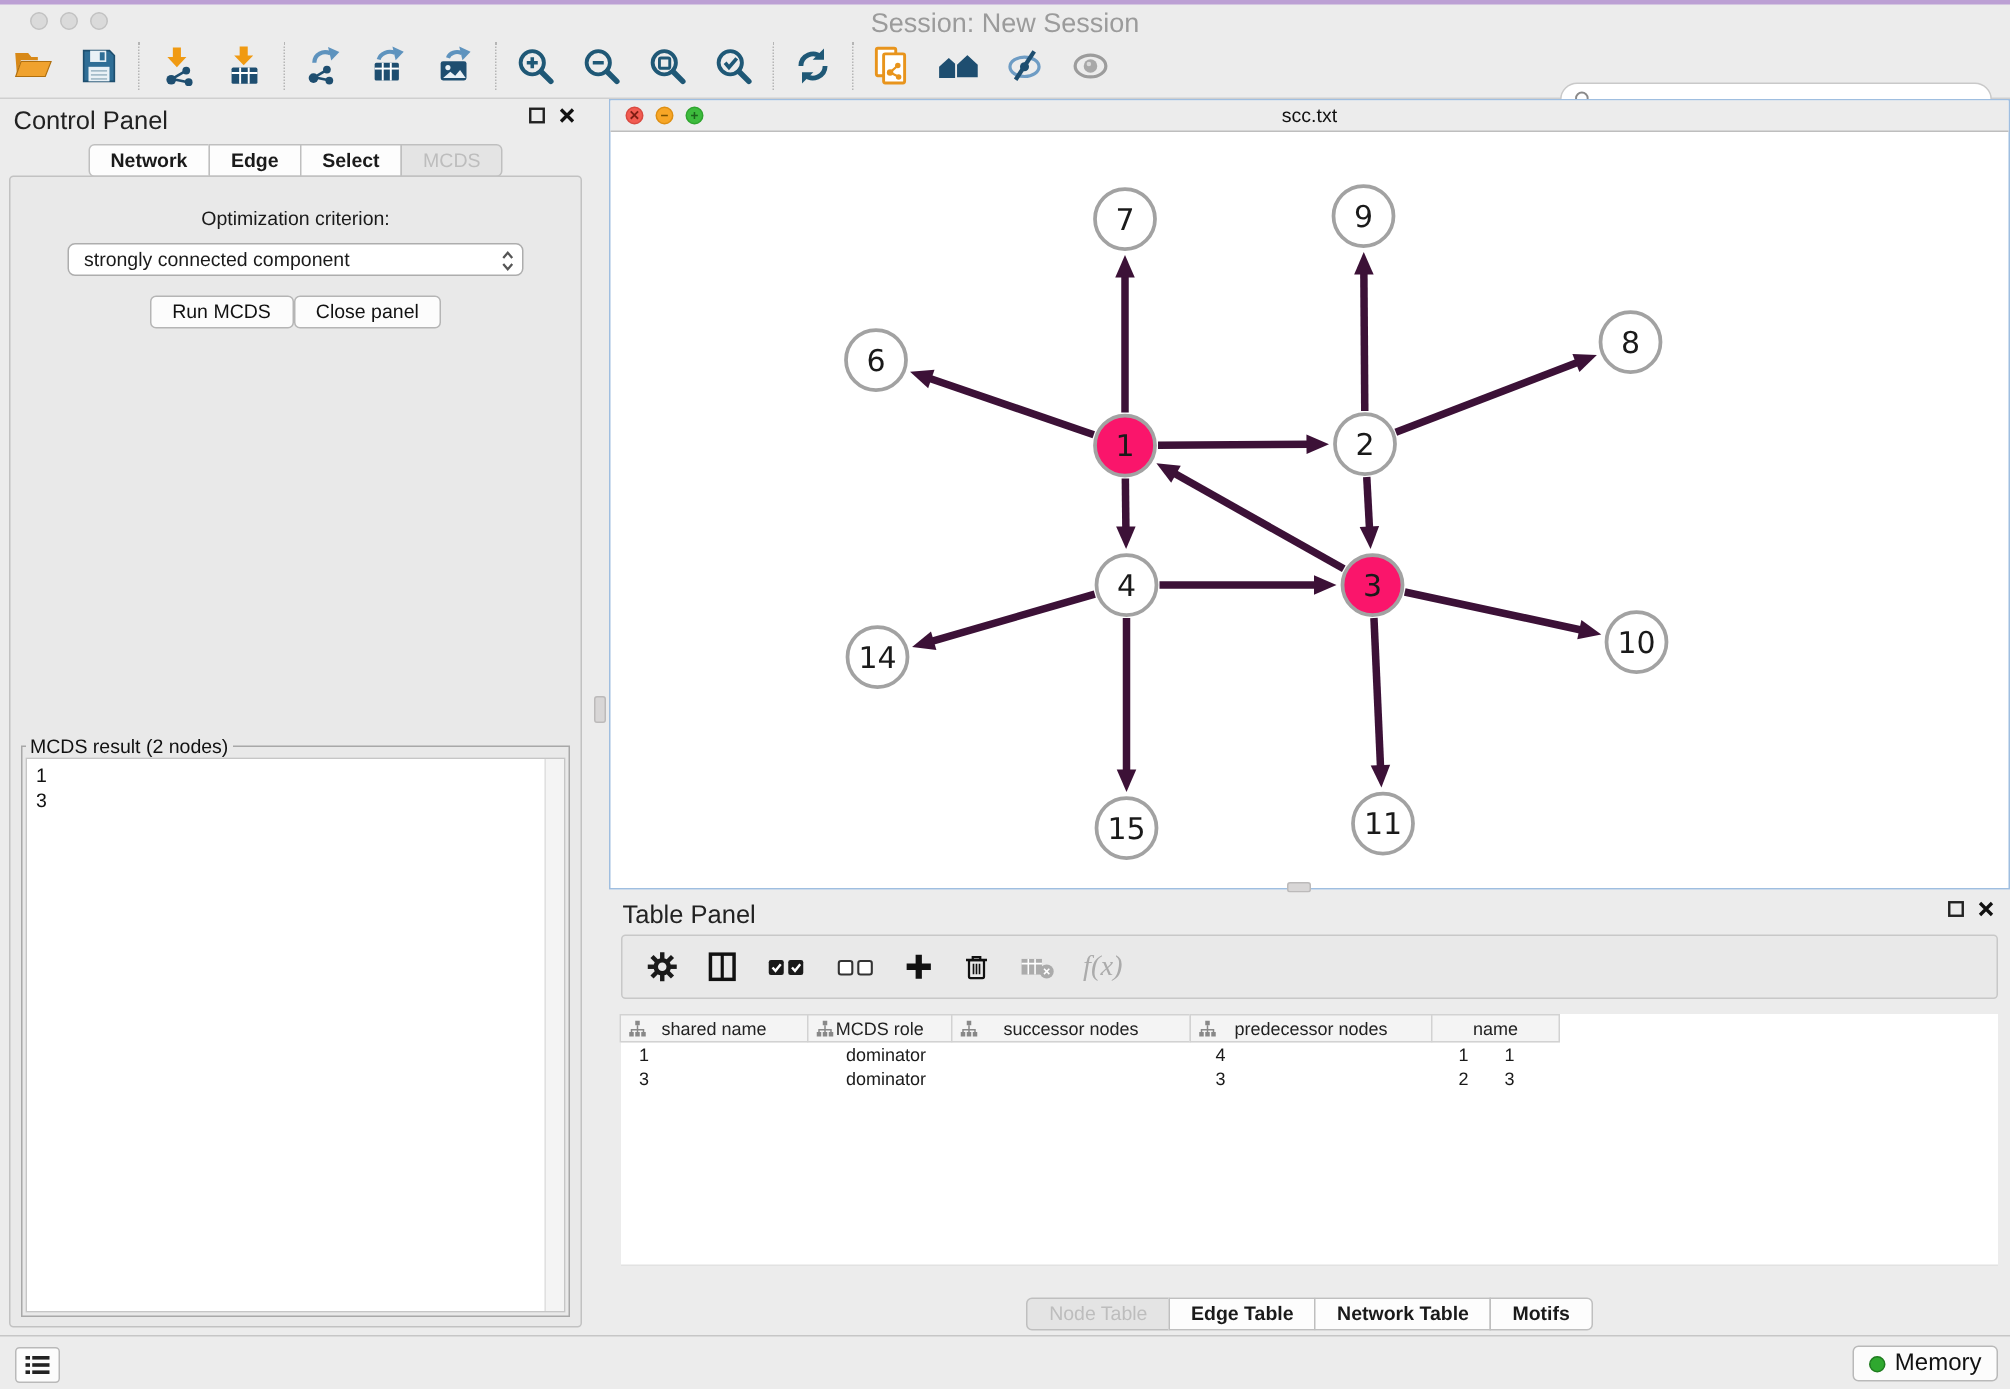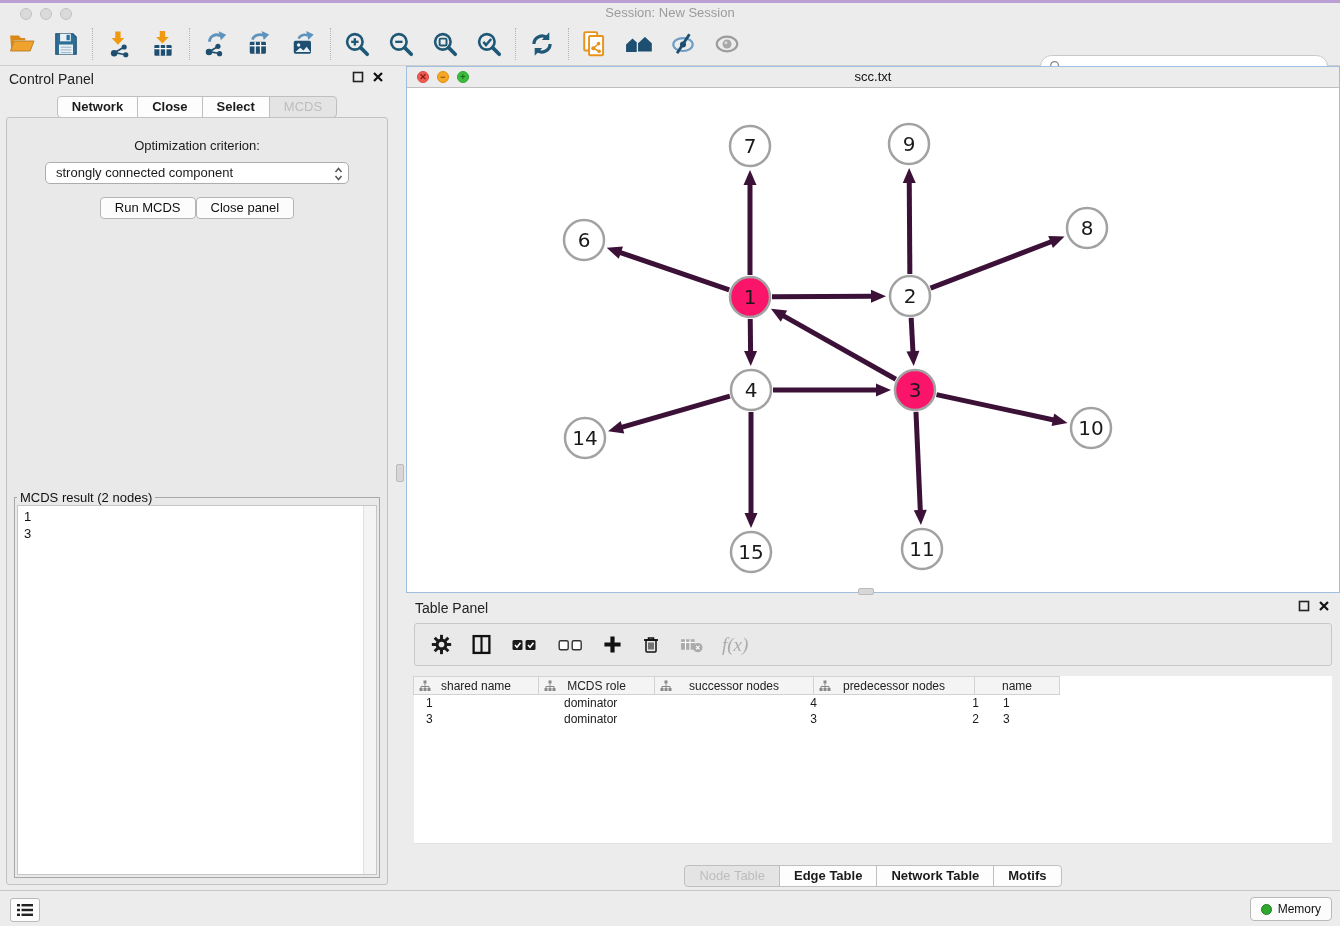--- a/index.html
+++ b/index.html
@@ -3,40 +3,40 @@
 <meta charset="utf-8">
 <style>
   * { margin:0; padding:0; box-sizing:border-box; }
   html,body { width:1340px; height:926px; overflow:hidden; }
   body { font-family:"Liberation Sans", sans-serif; background:#ECECEC; position:relative; color:#1A1A1A; }
 
   
   #titlebar { position:absolute; top:0; left:0; right:0; height:22px; background:#ECECEC;
               border-top:3px solid #BCA0D4; }
   #titlebar .app-title { position:absolute; left:0; right:0; top:2px; text-align:center;
-              font-size:13px; color:#9B9B9B; }
+              font-size:18px; color:#9B9B9B; }
   .traffic { position:absolute; top:5px; width:12px; height:12px; border-radius:50%;
              background:#DADADA; border:1px solid #C2C2C2; }
 
   
   #toolbar { position:absolute; top:22px; left:0; right:0; height:44px; background:#ECECEC;
              border-bottom:1px solid #CFCFCF; display:flex; align-items:center; padding-left:0; }
   .tbtn { width:44px; height:38px; display:flex; align-items:center; justify-content:center; }
   .tbtn svg { width:28px; height:28px; }
   .tsep { width:9px; height:32px; display:flex; justify-content:center; }
   .tsep i { width:0; border-left:1px dotted #B5B5B5; height:100%; }
   #search-wrap { position:absolute; right:12px; top:33px; width:288px; height:23px;
                  background:#fff; border:1px solid #C9C9C9; border-radius:12px;
                  display:flex; align-items:center; padding:0 8px; }
   #search-wrap input { border:none; outline:none; flex:1; font-size:12px; margin-left:5px;
                  font-family:"Liberation Sans",sans-serif; background:transparent; }
 
   
   #control-panel { position:absolute; left:0; top:66px; width:394px; bottom:36px; background:#ECECEC; }
-  .panel-title { position:absolute; top:5px; left:9px; font-size:14px; color:#222; }
+  .panel-title { position:absolute; top:5px; left:9px; font-size:17px; color:#222; }
   .panel-btns { position:absolute; top:5px; right:10px; display:flex; gap:8px; }
   .panel-btns svg { width:12px; height:12px; }
   .cp-tabs { position:absolute; top:30px; left:0; right:0; display:flex; justify-content:center; }
   .tab { height:22px; line-height:20px; padding:0 14px; background:#FDFDFD; border:1px solid #BFBFBF;
          margin-left:-1px; font-weight:bold; font-size:13px; color:#1A1A1A; }
   .tab:first-child { border-radius:4px 0 0 4px; margin-left:0; }
   .tab:last-child  { border-radius:0 4px 4px 0; }
   .tab.disabled { background:#E4E4E4; color:#BDBDBD; font-weight:normal; }
   .cp-box { position:absolute; top:51px; left:6px; right:6px; bottom:5px; background:#E9E9E9;
             border:1px solid #C2C2C2; border-radius:3px; }
@@ -92,21 +92,21 @@
   .td { font-size:12px; line-height:16px; padding:0 12px; white-space:nowrap; overflow:hidden; }
   #tp-tabs { position:absolute; bottom:3px; left:0; right:0; display:flex; justify-content:center; }
 
   
   #statusbar { position:absolute; bottom:0; left:0; right:0; height:36px; background:#ECECEC;
           border-top:1px solid #C6C6C6; }
   #panel-menu-btn { position:absolute; left:10px; top:7px; width:30px; height:24px; background:#FCFCFC;
           border:1px solid #B9B9B9; border-radius:3px; display:flex; align-items:center; justify-content:center; }
   #memory-btn { position:absolute; right:8px; top:6px; height:24px; background:#FCFCFC;
           border:1px solid #B9B9B9; border-radius:4px; display:flex; align-items:center;
-          gap:6px; padding:0 10px; font-size:12px; color:#111; }
+          gap:6px; padding:0 10px; font-size:16px; color:#111; }
   #memory-dot { width:11px; height:11px; border-radius:50%; background:#2FA82F; border:1px solid #1F7C1F; }
 </style>
 </head>
 <body>
 
 <div id="titlebar">
   <span class="traffic" style="left:20px"></span>
   <span class="traffic" style="left:40px"></span>
   <span class="traffic" style="left:60px"></span>
   <div class="app-title">Session: New Session</div>
@@ -295,21 +295,21 @@
   <div class="panel-btns">
     <svg viewBox="0 0 12 12">
         <rect x="1.5" y="1.5" width="9" height="9" fill="none" stroke="#222" stroke-width="1.6"></rect>
       </svg>
     <svg viewBox="0 0 12 12">
         <path d="M2 2l8 8M10 2l-8 8" stroke="#111" stroke-width="2.2"></path>
       </svg>
   </div>
   <div class="cp-tabs">
     <div class="tab">Network</div>
-    <div class="tab">Close</div>
+    <div class="tab">Edge</div>
     <div class="tab">Select</div>
     <div class="tab disabled">MCDS</div>
   </div>
   <div class="cp-box">
     <div class="opt-label">Optimization criterion:</div>
     <div class="cp-select">
       <span>strongly connected component</span>
       <svg class="updown" width="9" height="16" viewBox="0 0 9 16">
         <path d="M1.5 6L4.5 2.5 7.5 6" fill="none" stroke="#555" stroke-width="1.5"></path>
         <path d="M1.5 10L4.5 13.5 7.5 10" fill="none" stroke="#555" stroke-width="1.5"></path>
@@ -483,21 +483,21 @@
               <path d="M6 3.5v2M2 8V6.5h8V8M6 5.5V8" stroke="#888" fill="none" stroke-width="1"></path>
               <g fill="#888">
                 <rect x="4.5" y="0.5" width="3" height="3"></rect>
                 <rect x="0.5" y="8" width="3" height="3"></rect>
                 <rect x="4.5" y="8" width="3" height="3"></rect>
                 <rect x="8.5" y="8" width="3" height="3"></rect>
               </g>
             </svg></span>
           <span>shared name</span>
         </div>
-        <div class="th" style="width: 117px; text-align: center;">
+        <div class="th" style="width: 97px; text-align: center;">
           <span class="col-icon"><svg width="12" height="12" viewBox="0 0 12 12">
               <path d="M6 3.5v2M2 8V6.5h8V8M6 5.5V8" stroke="#888" fill="none" stroke-width="1"></path>
               <g fill="#888">
                 <rect x="4.5" y="0.5" width="3" height="3"></rect>
                 <rect x="0.5" y="8" width="3" height="3"></rect>
                 <rect x="4.5" y="8" width="3" height="3"></rect>
                 <rect x="8.5" y="8" width="3" height="3"></rect>
               </g>
             </svg></span>
           <span>MCDS role</span>

